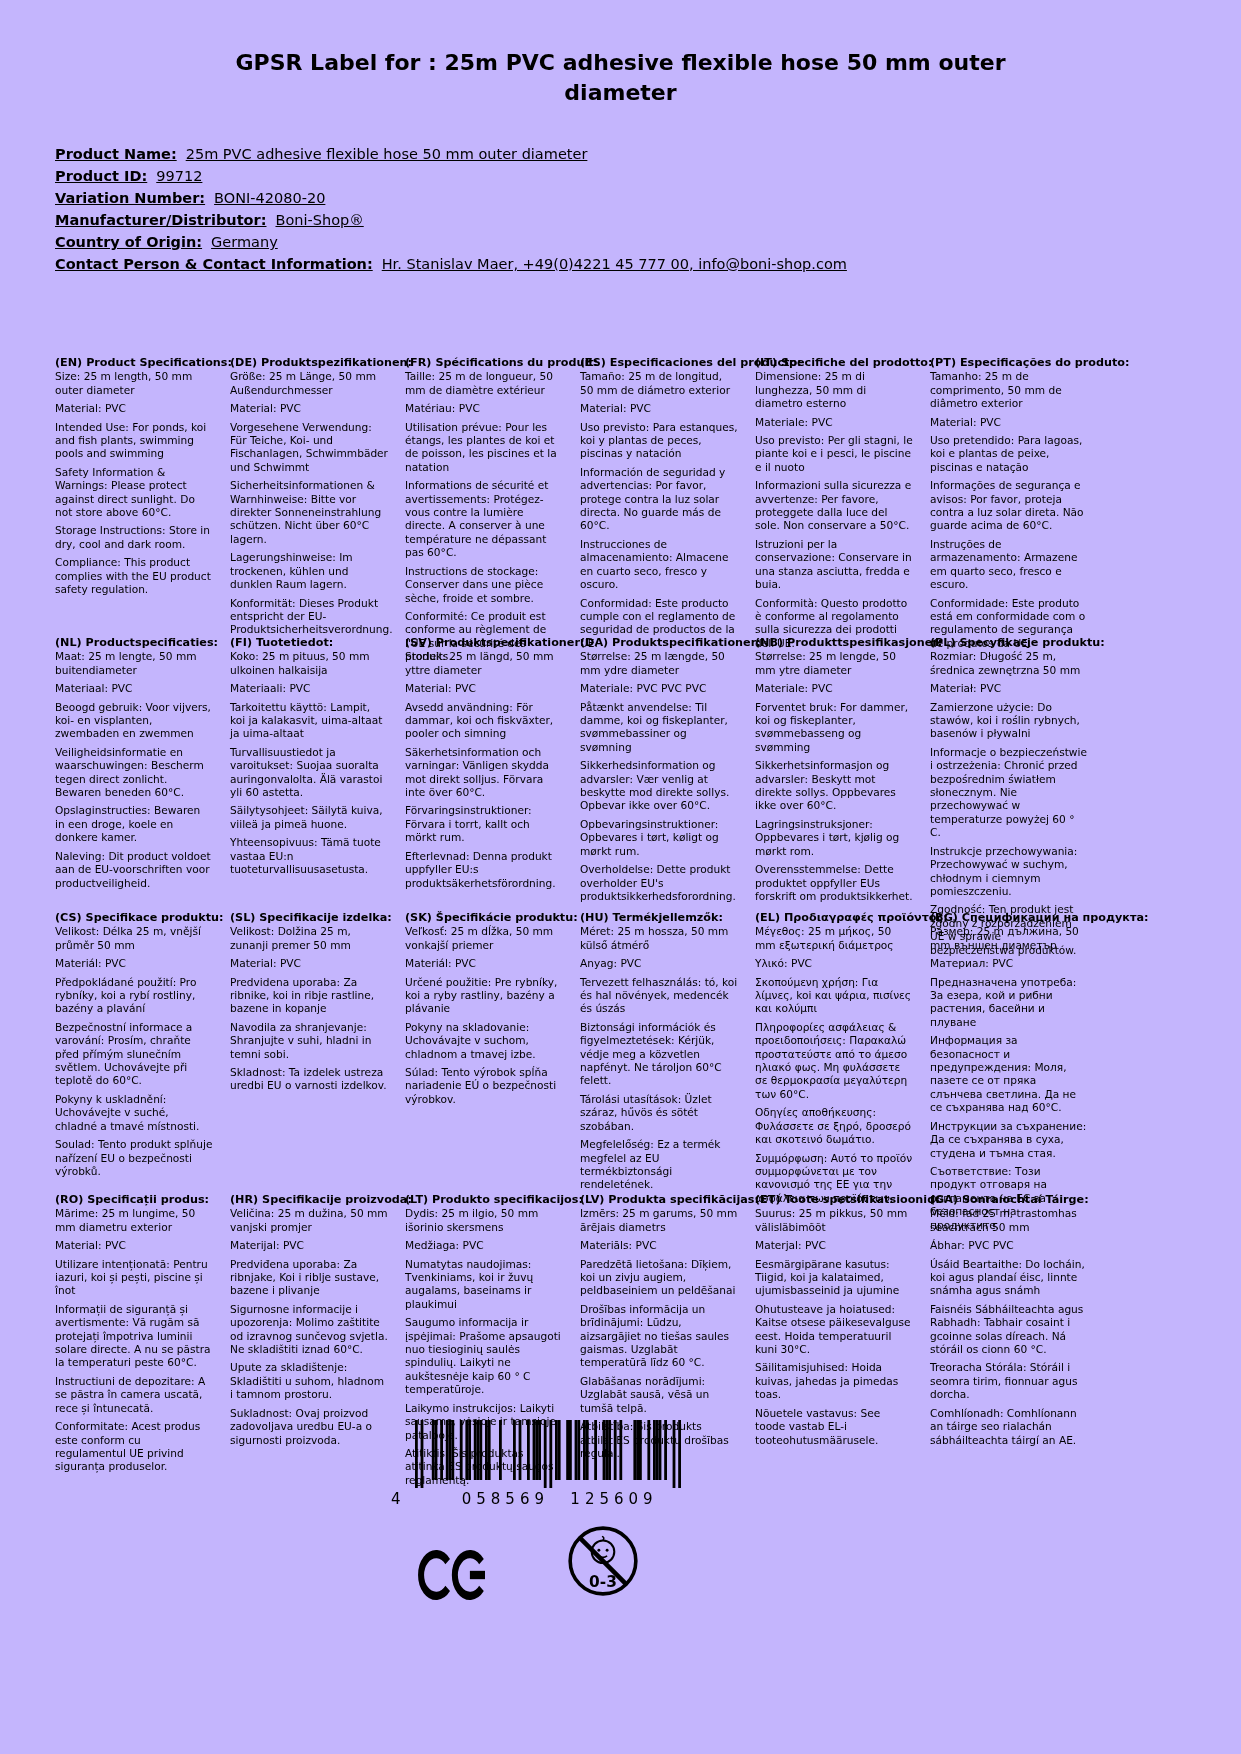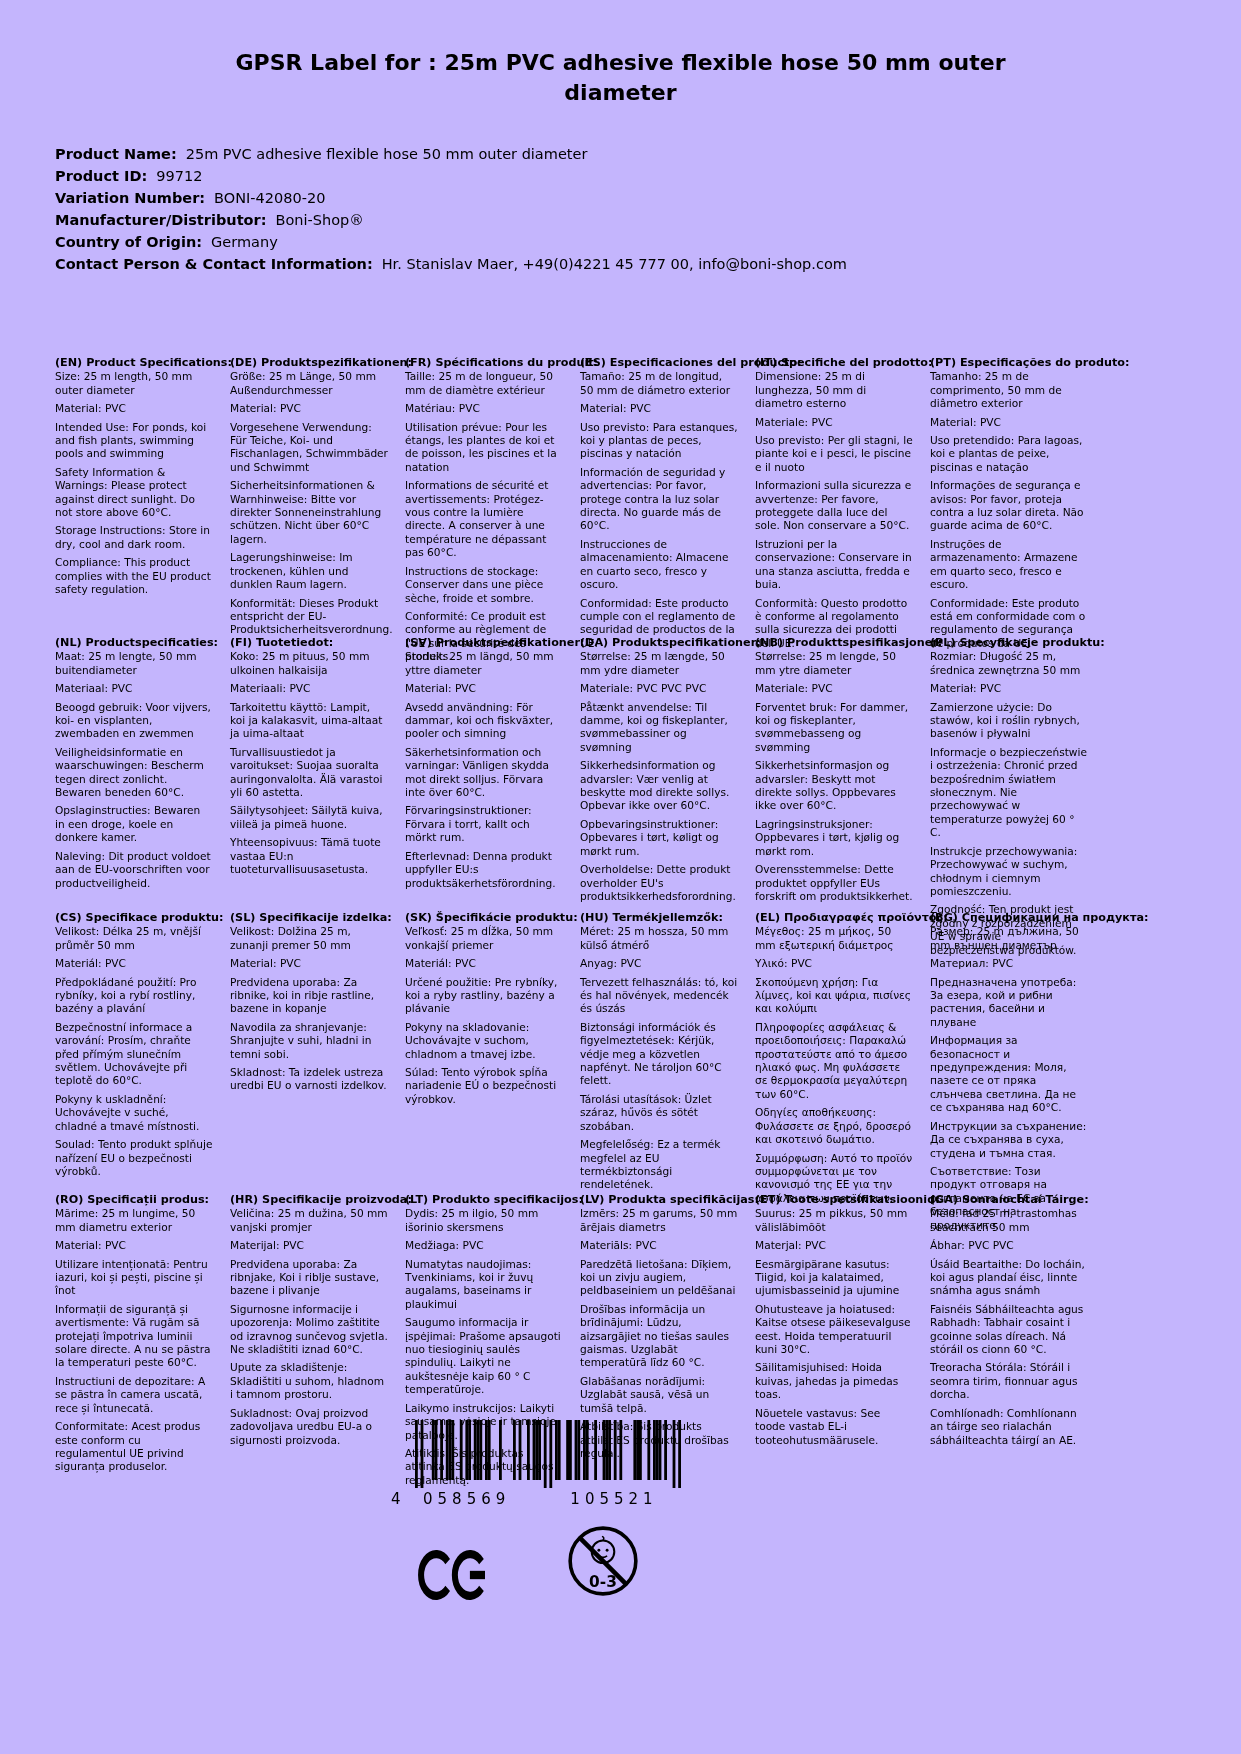--- a/index.html
+++ b/index.html
@@ -2,33 +2,33 @@
 <html><head>
 <meta charset="utf-8">
 <style>
   html,body{margin:0;padding:0;background:#fff;}
   .page{position:relative;width:1241px;height:1754px;background:#c4b5fd;color:#000;
         font-family:"DejaVu Sans","Liberation Sans",sans-serif;overflow:hidden;}
   .title{position:absolute;top:48px;left:0;right:0;text-align:center;font-size:22px;
          font-weight:bold;line-height:1.35;}
   .title-inner{max-width:880px;margin:0 auto;}
   .product-info{position:absolute;top:147px;left:55px;font-size:14.5px;}
-  .info-row{margin-bottom:6.5px;line-height:15.5px;}
+  .info-row{margin-bottom:6.5px;line-height:15.5px;text-decoration:underline;}
   .info-label{font-weight:bold;margin-right:9px;}
   .language-grid{position:absolute;top:312px;left:55px;display:grid;
                  grid-template-columns:repeat(6,175px);
                  grid-template-rows:280px 275px 282px auto;margin-top:44px;}
   .lang-block{font-size:10.6px;line-height:13.4px;overflow:visible;}
   .lang-header{font-weight:bold;font-size:11.2px;white-space:nowrap;margin:0 0 1px 0;}
   .lang-p{margin:0 0 5px 0;width:158px;}
   .ean{position:absolute;top:1420px;left:415px;}
   .ean-svg{display:block;}
   .ean-digits{position:relative;height:20px;font-size:15px;margin-top:2px;}
   .d-first{position:absolute;left:-24px;top:0;}
-  .d-g1{position:absolute;left:8px;width:118px;text-align:left;letter-spacing:5px;}
+  .d-g1{position:absolute;left:16px;width:118px;text-align:right;letter-spacing:5px;}
   .d-g2{position:absolute;left:140px;width:118px;text-align:center;letter-spacing:5px;}
   .symbols{position:absolute;top:1522px;left:418px;display:flex;gap:76px;align-items:flex-end;}
   svg{overflow:visible;}
 </style>
 </head>
 <body>
 
 <div class="page">
 
   <div class="title">
@@ -349,21 +349,21 @@
         <rect x="238.0" y="0" width="2.8" height="60" fill="#000000"></rect>
         <rect x="240.8" y="0" width="2.8" height="60" fill="#000000"></rect>
         <rect x="243.6" y="0" width="2.8" height="60" fill="#000000"></rect>
         <rect x="249.2" y="0" width="2.8" height="60" fill="#000000"></rect>
         <rect x="257.6" y="0" width="2.8" height="68" fill="#000000"></rect>
         <rect x="263.2" y="0" width="2.8" height="68" fill="#000000"></rect>
       </svg>
     <div class="ean-digits">
       <span class="d-first">4</span>
       <span class="d-g1">058569</span>
-      <span class="d-g2">105521</span>
+      <span class="d-g2">125609</span>
     </div>
   </div>
 
   <div class="symbols">
     <svg width="70" height="50" viewBox="0 0 116 60" preserveAspectRatio="none" xmlns="http://www.w3.org/2000/svg">
       <path d="M49.2 13.9 A25 25 0 1 0 49.2 46.1" fill="none" stroke="#000" stroke-width="10"></path>
       <path d="M105.2 13.9 A25 25 0 1 0 105.2 46.1" fill="none" stroke="#000" stroke-width="10"></path>
       <path d="M86 30 H 111" fill="none" stroke="#000" stroke-width="10"></path>
     </svg>
     <svg width="78" height="78" viewBox="0 0 76 76" xmlns="http://www.w3.org/2000/svg">

